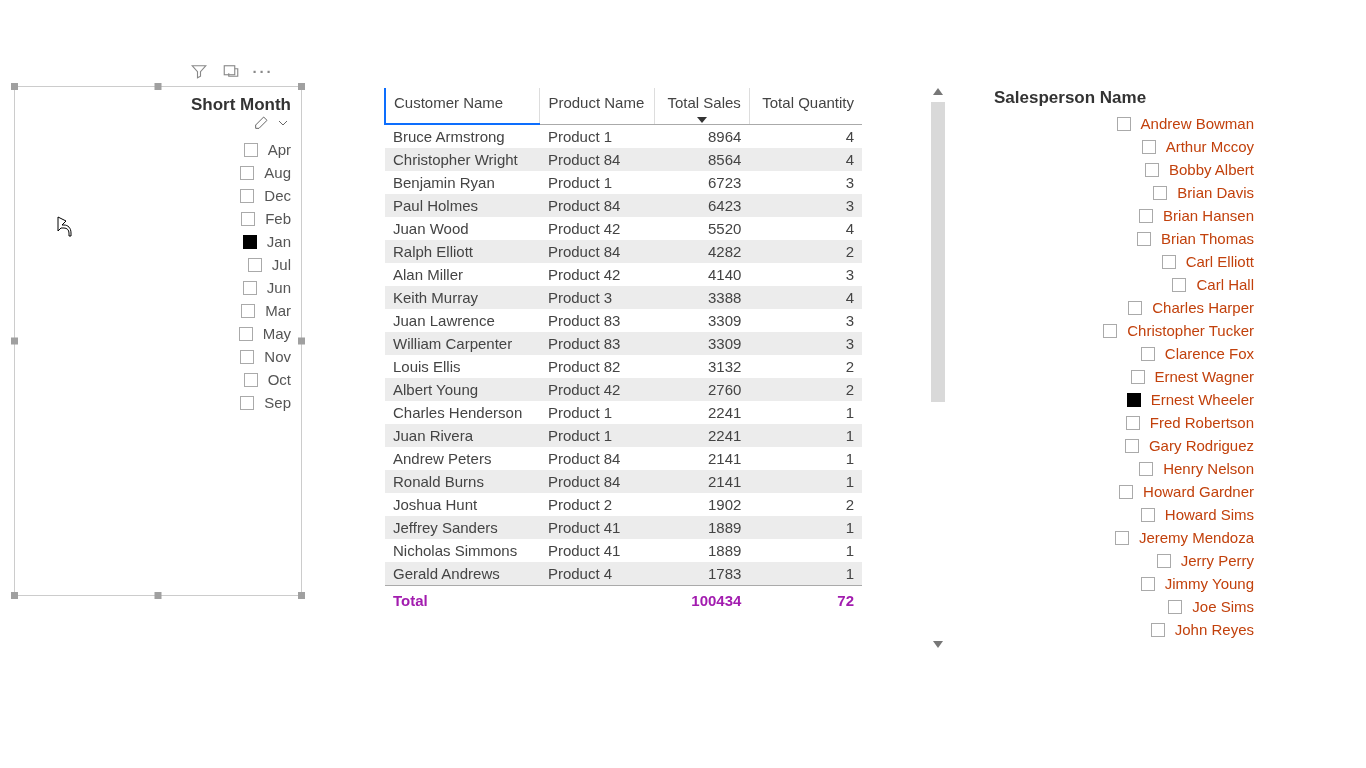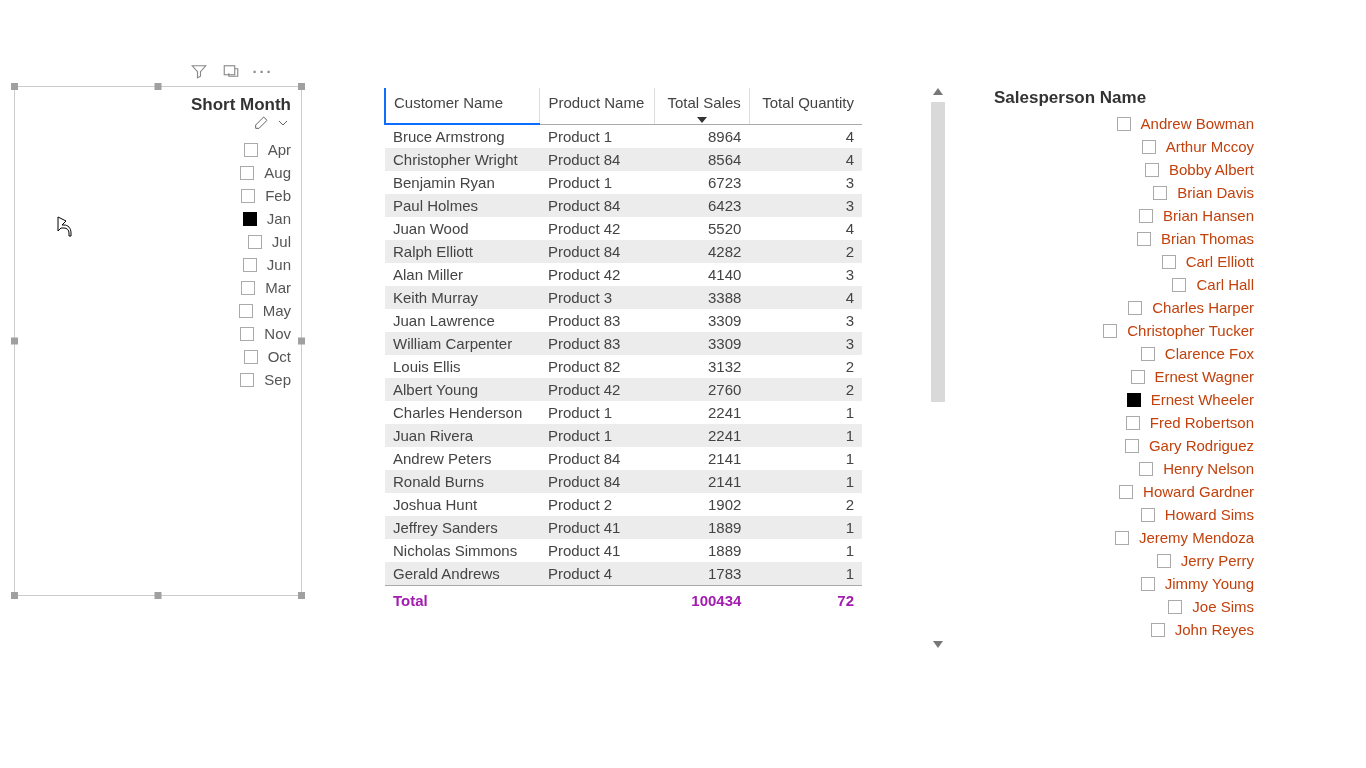--- a/index.html
+++ b/index.html
@@ -236,20 +236,24 @@
     </span>
   </div>
   <div class="slicer-items" id="month-items">
       <div class="slicer-item">
         <span class="chk"></span>
         <span class="lbl">Apr</span>
       </div>
       <div class="slicer-item">
         <span class="chk"></span>
         <span class="lbl">Aug</span>
+      </div>
+      <div class="slicer-item">
+        <span class="chk"></span>
+        <span class="lbl">Dec</span>
       </div>
       <div class="slicer-item">
         <span class="chk"></span>
         <span class="lbl">Feb</span>
       </div>
       <div class="slicer-item">
         <span class="chk checked"></span>
         <span class="lbl">Jan</span>
       </div>
       <div class="slicer-item">

